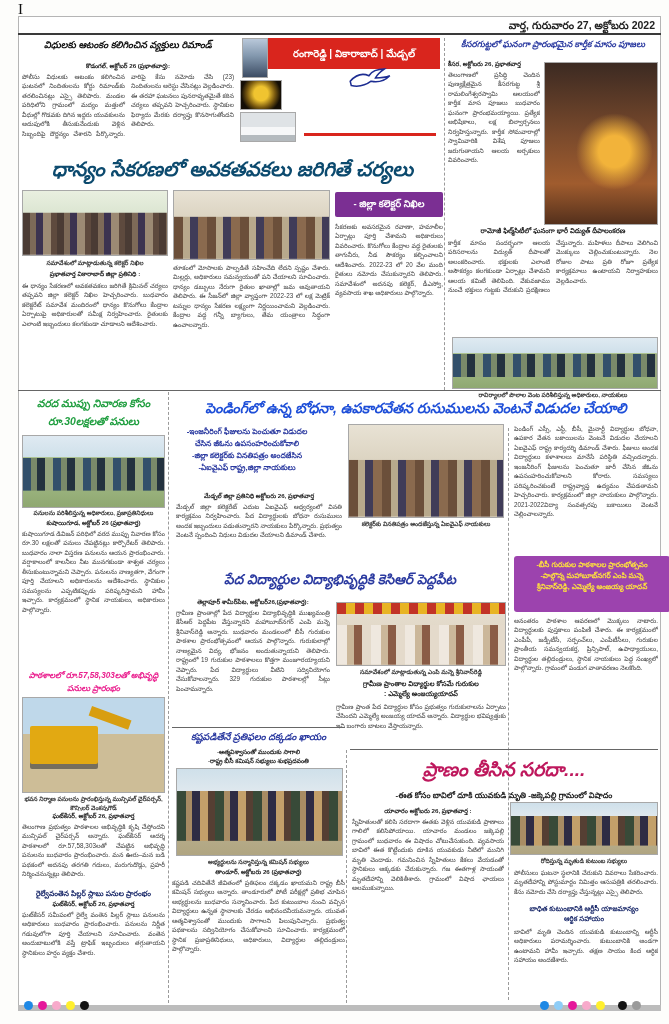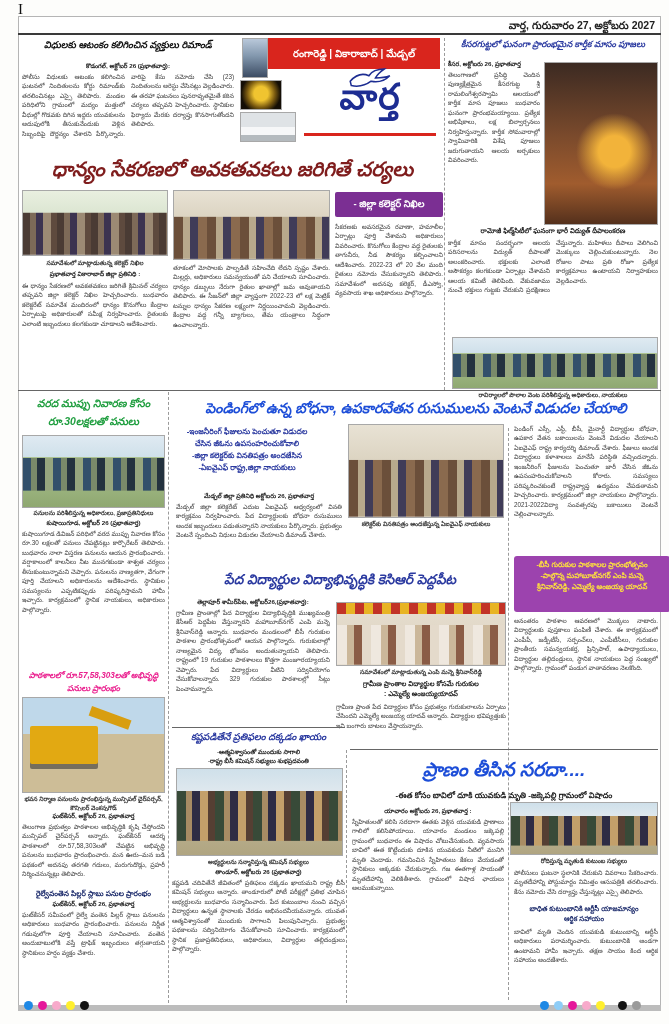--- a/index.html
+++ b/index.html
@@ -59,29 +59,28 @@
   .footer-bar{left:18px;top:1005px;width:643px;height:6px;background:#bcbcbc;}
   .dots{display:flex;gap:5px;align-items:center;}
   .dot{width:9px;height:9px;border-radius:50%;display:inline-block;}
   .headline{font-weight:bold;overflow:hidden;font-style:italic;}
 </style>
 </head>
 <body>
 
 <div class="abs page-frame"></div>
 <div class="abs edition-mark">I</div>
-<div class="abs date-header">వార్త, గురువారం 27, అక్టోబరు 2027</div>
+<div class="abs date-header">వార్త, గురువారం 27, అక్టోబరు 2022</div>
 <div class="abs header-rule"></div>
 
 <div class="abs ph ph-temple" style="left:242px;top:38px;width:26px;height:40px;"></div>
 <div class="abs ph ph-gold" style="left:240px;top:80px;width:42px;height:30px;"></div>
 <div class="abs ph ph-bus" style="left:240px;top:112px;width:56px;height:30px;"></div>
 <div class="abs region-banner" style="left:268px;top:38px;width:172px;height:31px;">రంగారెడ్డి | వికారాబాద్ | మేడ్చల్</div>
 <div class="abs logo-box" style="left:300px;top:72px;width:140px;height:64px;">
-  <div class="logo-text">వార్త</div>
   <div class="logo-underline"></div>
   <span class="dove">
     <svg width="44" height="22" viewBox="0 0 40 20">
         <path d="M2 12 Q10 3 19 7 Q23 1 33 1 Q27 5 25 9 Q33 9 38 7 Q31 14 21 12 Q13 18 3 16 Z" fill="#ffffff" stroke="#1d2d92" stroke-width="1.4"></path>
       </svg>
   </span>
 </div>
 
 <div class="abs headline" style="left:22px;top:39px;width:212px;height:24px;font-size:9.5px;color:#111;text-align:center;">విధులకు ఆటంకం కలిగించిన వ్యక్తులు రిమాండ్</div>
 <div class="abs dl" style="left:22px;top:62px;width:212px;">కొడంగల్, అక్టోబర్ 26 (ప్రభాతవార్త):</div>
@@ -90,21 +89,21 @@
 <div class="abs vsep" style="left:444px;top:38px;height:352px;"></div>
 <div class="abs headline" style="left:448px;top:39px;width:210px;height:22px;font-size:8.6px;color:#2b3aa0;text-align:center;">కీసరగుట్టలో ఘనంగా ప్రారంభమైన కార్తీక మాసం పూజలు</div>
 <div class="abs dl" style="left:448px;top:60px;width:94px;text-align:left;">కీసర, అక్టోబరు 26, ప్రభాతవార్త</div>
 <div class="abs body-txt" style="left:448px;top:70px;width:92px;height:155px;">తెలంగాణలో ప్రసిద్ధి చెందిన పుణ్యక్షేత్రమైన కీసరగుట్ట శ్రీ రామలింగేశ్వరస్వామి ఆలయంలో కార్తీక మాస పూజలు బుధవారం ఘనంగా ప్రారంభమయ్యాయి. ప్రత్యేక అభిషేకాలు, లక్ష బిల్వార్చనలు నిర్వహిస్తున్నారు. కార్తీక సోమవారాల్లో స్వామివారికి విశేష పూజలు జరుగుతాయని ఆలయ అర్చకులు వివరించారు.</div>
 <div class="abs ph ph-puja" style="left:544px;top:62px;width:114px;height:163px;"></div>
 <div class="abs dl" style="left:448px;top:227px;width:210px;font-size:6.8px;">రామోజీ ఫిల్మ్‌సిటీలో ఘనంగా భారీ విద్యుత్ దీపాలంకరణ</div>
 <div class="abs body-txt" style="left:448px;top:238px;width:210px;height:96px;column-count:2;column-gap:6px;">కార్తీక మాసం సందర్భంగా ఆలయ పరిసరాలను విద్యుత్ దీపాలతో అలంకరించారు. భక్తులకు ఎలాంటి అసౌకర్యం కలగకుండా ఏర్పాట్లు చేశామని ఆలయ కమిటీ తెలిపింది. వేకువజాము నుంచే భక్తులు గుట్టకు చేరుకుని ప్రదక్షిణలు చేస్తున్నారు. మహిళలు దీపాలు వెలిగించి మొక్కులు చెల్లించుకుంటున్నారు. నెల రోజుల పాటు ప్రతి రోజూ ప్రత్యేక కార్యక్రమాలు ఉంటాయని నిర్వాహకులు వెల్లడించారు.</div>
 <div class="abs ph ph-outdoor" style="left:452px;top:337px;width:206px;height:52px;"></div>
 <div class="abs cap" style="left:448px;top:391px;width:210px;">రావిర్యాలలో పొలాల వెంట పరిశీలిస్తున్న అధికారులు, నాయకులు</div>
 
-<div class="abs headline" style="left:22px;top:151px;width:421px;height:37px;font-size:20px;color:#7f1d1d;text-align:center;line-height:37px;white-space:nowrap;">ధాన్యం సేకరణలో అవకతవకలు జరిగితే చర్యలు</div>
+<div class="abs headline" style="left:22px;top:151px;width:421px;height:37px;font-size:20px;color:#0c4a6e;text-align:center;line-height:37px;white-space:nowrap;">ధాన్యం సేకరణలో అవకతవకలు జరిగితే చర్యలు</div>
 <div class="abs ph ph-meeting" style="left:22px;top:190px;width:146px;height:66px;"></div>
 <div class="abs ph ph-indoor" style="left:173px;top:190px;width:157px;height:70px;"></div>
 <div class="abs attr-box" style="left:335px;top:192px;width:108px;height:25px;">- జిల్లా కలెక్టర్ నిఖిల</div>
 <div class="abs body-txt" style="left:335px;top:222px;width:108px;height:166px;">సేకరణకు అవసరమైన రవాణా, హమాలీల ఏర్పాట్లు పూర్తి చేశామని అధికారులు వివరించారు. కొనుగోలు కేంద్రాల వద్ద రైతులకు తాగునీరు, నీడ సౌకర్యం కల్పించాలని ఆదేశించారు. 2022-23 లో 20 వేల మంది రైతులు నమోదు చేసుకున్నారని తెలిపారు. సమావేశంలో అదనపు కలెక్టర్, డీఎస్వో, వ్యవసాయ శాఖ అధికారులు పాల్గొన్నారు.</div>
 <div class="abs cap" style="left:22px;top:259px;width:146px;">సమావేశంలో మాట్లాడుతున్న కలెక్టర్ నిఖిల</div>
 <div class="abs dl" style="left:22px;top:270px;width:146px;">ప్రభాతవార్త వికారాబాద్ జిల్లా ప్రతినిధి :</div>
 <div class="abs body-txt" style="left:22px;top:281px;width:146px;height:107px;">ఈ ధాన్యం సేకరణలో అవకతవకలు జరిగితే క్రిమినల్ చర్యలు తప్పవని జిల్లా కలెక్టర్ నిఖిల హెచ్చరించారు. బుధవారం కలెక్టరేట్ సమావేశ మందిరంలో ధాన్యం కొనుగోలు కేంద్రాల ఏర్పాటుపై అధికారులతో సమీక్ష నిర్వహించారు. రైతులకు ఎలాంటి ఇబ్బందులు కలగకుండా చూడాలని ఆదేశించారు.</div>
 <div class="abs body-txt" style="left:173px;top:263px;width:157px;height:125px;">తూకంలో మోసాలకు పాల్పడితే సహించేది లేదని స్పష్టం చేశారు. మిల్లర్లు, అధికారులు సమన్వయంతో పని చేయాలని సూచించారు. ధాన్యం డబ్బులు నేరుగా రైతుల ఖాతాల్లో జమ అవుతాయని తెలిపారు. ఈ సీజన్‌లో జిల్లా వ్యాప్తంగా 2022-23 లో లక్ష మెట్రిక్ టన్నుల ధాన్యం సేకరణ లక్ష్యంగా నిర్ణయించామని వెల్లడించారు. కేంద్రాల వద్ద గన్నీ బ్యాగులు, తేమ యంత్రాలు సిద్ధంగా ఉంచాలన్నారు.</div>
 
 <div class="abs hsep" style="left:18px;top:390px;width:643px;"></div>
@@ -161,21 +160,21 @@
 <div class="abs vsep" style="left:346px;top:750px;height:253px;"></div>
 <div class="abs headline" style="left:172px;top:731px;width:173px;height:16px;font-size:9.5px;color:#2b3aa0;text-align:center;white-space:nowrap;">కష్టపడితేనే ప్రతిఫలం దక్కడం ఖాయం</div>
 <div class="abs dl" style="left:172px;top:748px;width:173px;">-ఆత్మవిశ్వాసంతో ముందుకు సాగాలి</div>
 <div class="abs dl" style="left:172px;top:757px;width:173px;">-రాష్ట్ర బీసీ కమిషన్ సభ్యులు శుభప్రదవంతి</div>
 <div class="abs ph ph-crowd" style="left:176px;top:768px;width:167px;height:88px;"></div>
 <div class="abs cap" style="left:172px;top:858px;width:173px;">అభ్యర్థులను సన్మానిస్తున్న కమిషన్ సభ్యులు</div>
 <div class="abs dl" style="left:172px;top:868px;width:173px;">తాండూర్, అక్టోబరు 26 (ప్రభాతవార్త)</div>
 <div class="abs body-txt" style="left:172px;top:878px;width:173px;height:124px;">కష్టపడి చదివితేనే జీవితంలో ప్రతిఫలం దక్కడం ఖాయమని రాష్ట్ర బీసీ కమిషన్ సభ్యులు అన్నారు. తాండూరులో పోటీ పరీక్షల్లో ప్రతిభ చూపిన అభ్యర్థులను బుధవారం సన్మానించారు. పేద కుటుంబాల నుంచి వచ్చిన విద్యార్థులు ఉన్నత స్థానాలకు చేరడం అభినందనీయమన్నారు. యువత ఆత్మవిశ్వాసంతో ముందుకు సాగాలని పిలుపునిచ్చారు. ప్రభుత్వ పథకాలను సద్వినియోగం చేసుకోవాలని సూచించారు. కార్యక్రమంలో స్థానిక ప్రజాప్రతినిధులు, అధికారులు, విద్యార్థుల తల్లిదండ్రులు పాల్గొన్నారు.</div>
 
 <div class="abs hsep" style="left:350px;top:749px;width:308px;"></div>
-<div class="abs headline" style="left:350px;top:753px;width:308px;height:34px;font-size:19px;font-style:italic;color:#1d4ed8;text-align:center;line-height:34px;white-space:nowrap;">ప్రాణం తీసిన సరదా....</div>
+<div class="abs headline" style="left:350px;top:753px;width:308px;height:34px;font-size:19px;font-style:italic;color:#be185d;text-align:center;line-height:34px;white-space:nowrap;">ప్రాణం తీసిన సరదా....</div>
 <div class="abs dl" style="left:350px;top:791px;width:308px;font-size:8px;">-ఈత కోసం బావిలో దూకి యువకుడి మృతి  -జక్కెపల్లి గ్రామంలో విషాదం</div>
 <div class="abs dl" style="left:352px;top:807px;width:152px;">యాచారం అక్టోబరు 26, ప్రభాతవార్త :</div>
 <div class="abs body-txt" style="left:352px;top:817px;width:152px;height:185px;">స్నేహితులతో కలిసి సరదాగా ఈతకు వెళ్లిన యువకుడి ప్రాణాలు గాలిలో కలిసిపోయాయి. యాచారం మండలం జక్కెపల్లి గ్రామంలో బుధవారం ఈ విషాదం చోటుచేసుకుంది. వ్యవసాయ బావిలో ఈత కొట్టేందుకు దూకిన యువకుడు నీటిలో మునిగి మృతి చెందాడు. గమనించిన స్నేహితులు కేకలు వేయడంతో స్థానికులు అక్కడకు చేరుకున్నారు. గజ ఈతగాళ్ల సాయంతో మృతదేహాన్ని వెలికితీశారు. గ్రామంలో విషాద ఛాయలు అలముకున్నాయి.</div>
 <div class="abs ph ph-crowd" style="left:510px;top:802px;width:148px;height:53px;"></div>
 <div class="abs cap" style="left:510px;top:857px;width:148px;">రోదిస్తున్న మృతుడి కుటుంబ సభ్యులు</div>
 <div class="abs body-txt" style="left:514px;top:868px;width:144px;height:34px;">పోలీసులు ఘటనా స్థలానికి చేరుకుని వివరాలు సేకరించారు. మృతదేహాన్ని పోస్టుమార్టం నిమిత్తం ఆసుపత్రికి తరలించారు. కేసు నమోదు చేసి దర్యాప్తు చేస్తున్నట్లు ఎస్సై తెలిపారు.</div>
 <div class="abs dl" style="left:510px;top:905px;width:148px;font-size:7px;color:#1b2a6b;">బాధిత కుటుంబానికి ఆర్టీసీ యాజమాన్యం</div>
 <div class="abs dl" style="left:510px;top:915px;width:148px;font-size:7px;color:#1b2a6b;">ఆర్థిక సహాయం</div>
 <div class="abs body-txt" style="left:514px;top:927px;width:144px;height:75px;">బావిలో మృతి చెందిన యువకుడి కుటుంబాన్ని ఆర్టీసీ అధికారులు పరామర్శించారు. కుటుంబానికి అండగా ఉంటామని హామీ ఇచ్చారు. తక్షణ సాయం కింద ఆర్థిక సహాయం అందజేశారు.</div>
 

